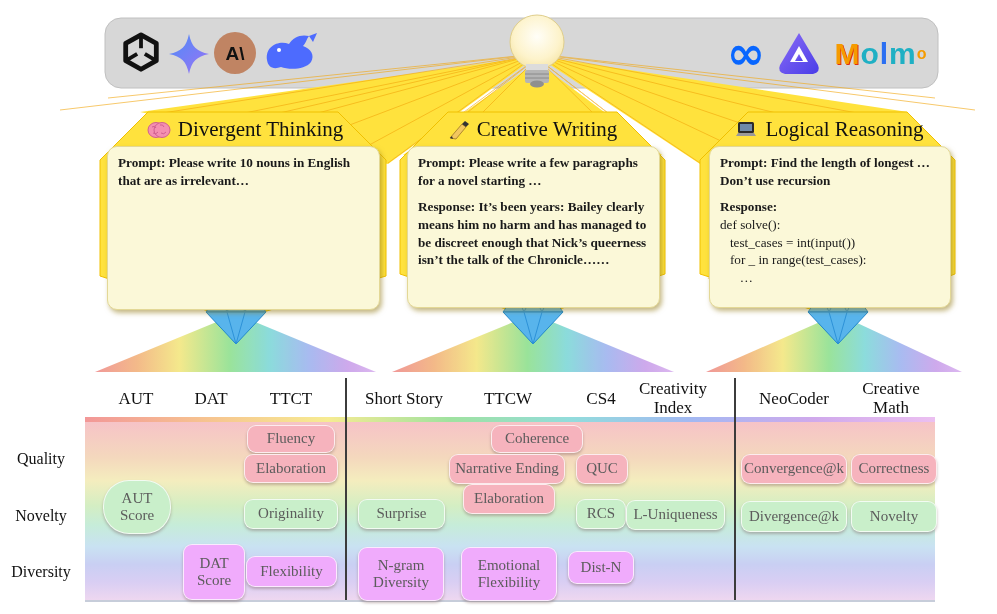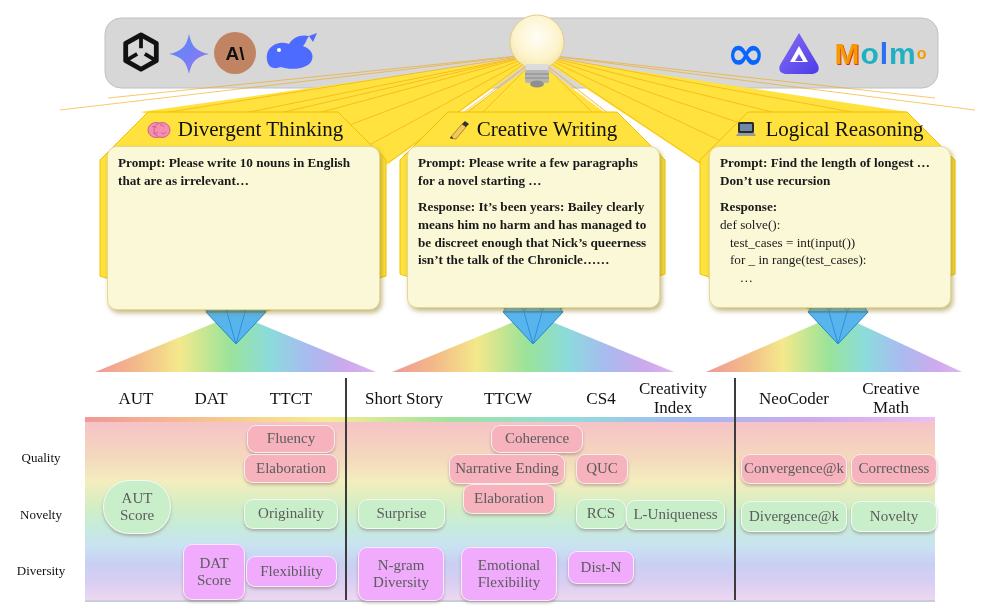--- a/index.html
+++ b/index.html
@@ -25,21 +25,21 @@
   .panel-box .blk{margin:0 0 9px 0;font-weight:bold;}
   .panel-box .code{white-space:pre-wrap;}
   
   .tbl-bg{z-index:1;left:85px;top:422px;width:850px;height:178px;
     background:linear-gradient(180deg,#f6c3c7 0%,#f4d8bd 20%,#f4edbe 33%,#d4eec3 47%,
                #c6ecd9 58%,#c9e2f2 70%,#c9cff3 80%,#d9cef3 90%,#eed7f0 100%);}
   .tbl-topstrip{z-index:1;left:85px;top:417px;width:850px;height:5px;opacity:.85;
     background:linear-gradient(90deg,#f08585,#f5b97c,#f5e87f,#8fdd8f,#7fd6d6,#93acf0,#c79ae8,#e8b4ee);}
   .tbl-bottomline{z-index:1;left:85px;top:600px;width:850px;height:2px;background:#a9b2c6;opacity:.65;}
   .col-header{z-index:2;font-size:17px;color:#111;text-align:center;line-height:1.1;}
-  .row-label{z-index:2;font-size:13px;color:#111;text-align:center;}
+  .row-label{z-index:2;font-size:16px;color:#111;text-align:center;}
   .vsep{z-index:2;width:2px;background:#3c3c3c;}
   .badge{z-index:2;display:flex;align-items:center;justify-content:center;text-align:center;
          border-radius:9px;font-size:15px;line-height:1.15;color:#5c5c5c;
          border:1px solid rgba(255,255,255,.75);box-shadow:0 2px 3px rgba(120,90,90,.4);}
   .b-quality{background:#f6b3bd;}
   .b-novelty{background:#c9efca;}
   .b-diversity{background:#f0abfc;}
 </style>
 </head>
 <body>

